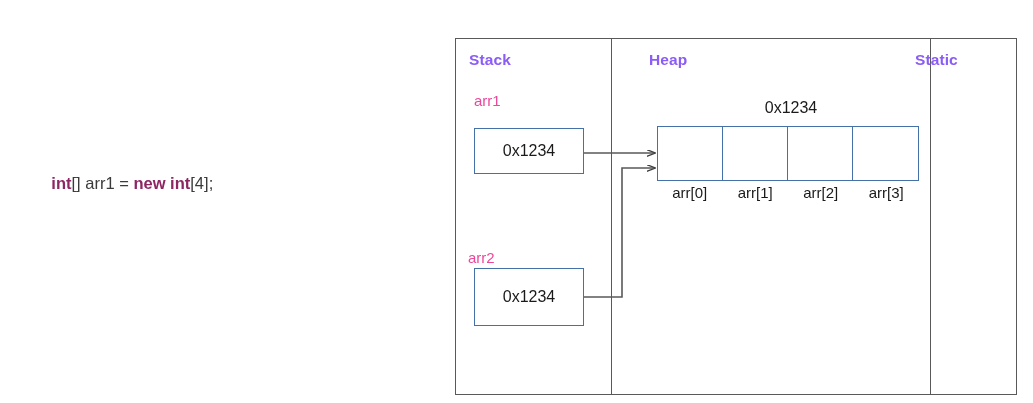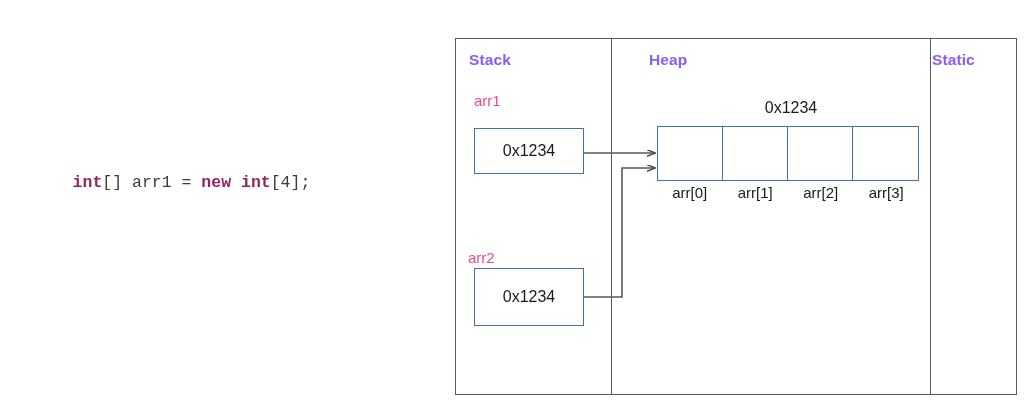--- a/index.html
+++ b/index.html
@@ -13,21 +13,21 @@
     position: relative;
     overflow: hidden;
     font-family: "Liberation Sans", sans-serif;
   }
 
   
   #code-panel {
     position: absolute;
     left: 33px;
     top: 50px;
-    font-family: Liberation Mono, monospace;
+    font-family: Liberation Sans, sans-serif;
     font-size: 16.5px;
     line-height: 38px;
     color: #3b3b3b;
     white-space: pre;
   }
   .code-line { height: 38px; }
   .kw {
     color: #8e2663;
     font-weight: bold;
   }
@@ -57,21 +57,21 @@
   .col-header {
     position: absolute;
     top: 12px;
     font-size: 15.5px;
     font-weight: bold;
     color: #8b5cf6;
     letter-spacing: 0.1px;
   }
   #header-stack  { left: 13px; }
   #header-heap   { left: 168px; margin-left: 25px; }
-  #header-static { left: 476px; }
+  #header-static { left: 459px; }
 
   
   .var-label {
     position: absolute;
     font-size: 15px;
     color: #ec4899;
   }
   .var-box {
     position: absolute;
     border: 1.6px solid #4472a8;

